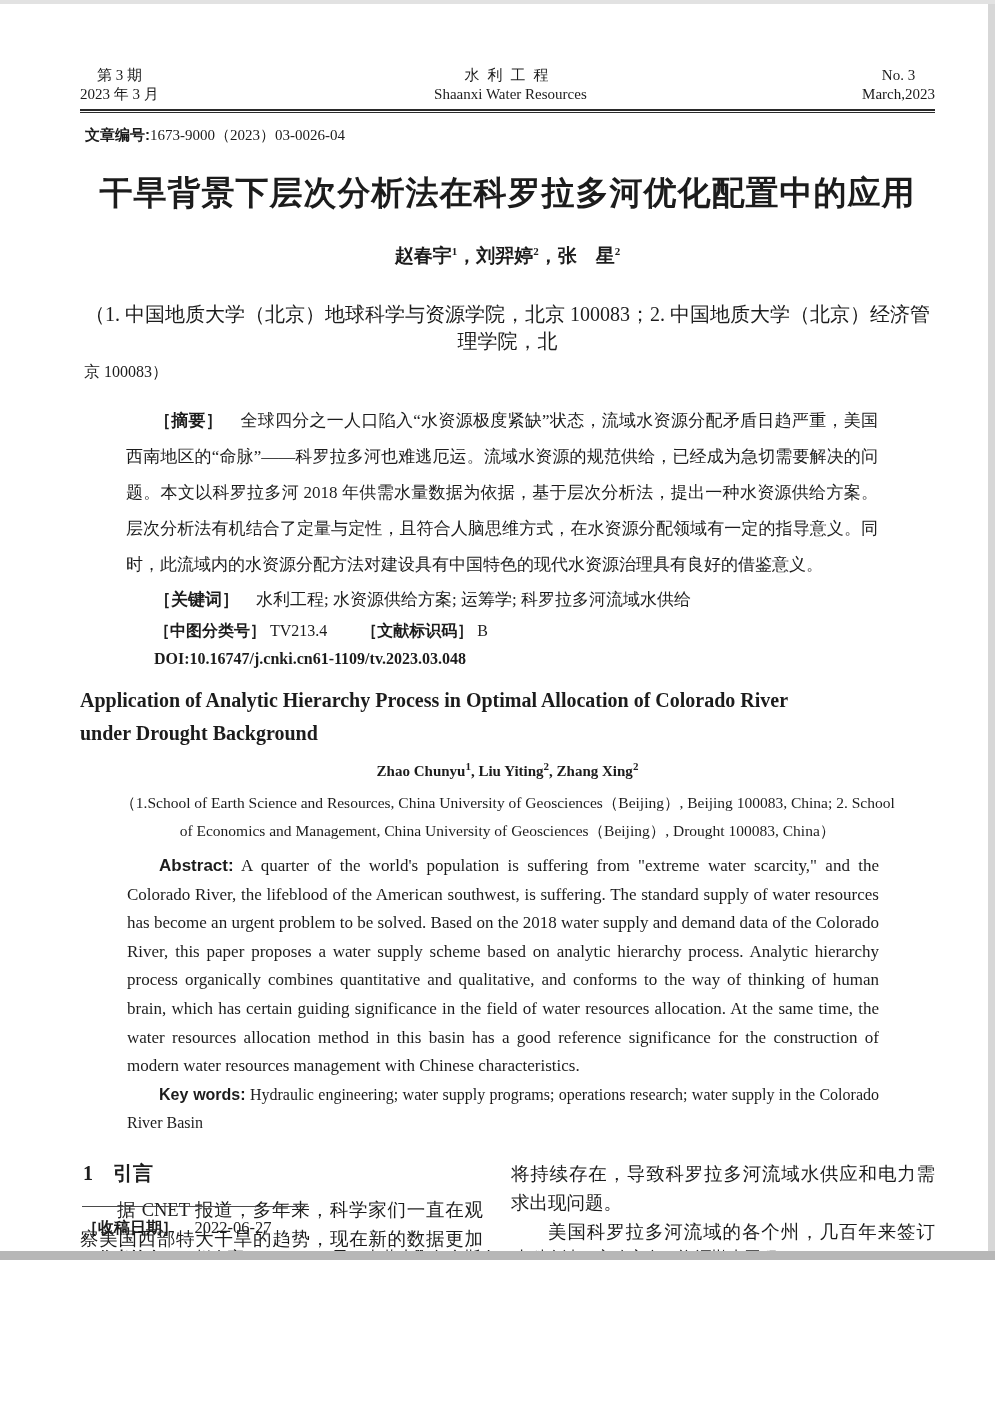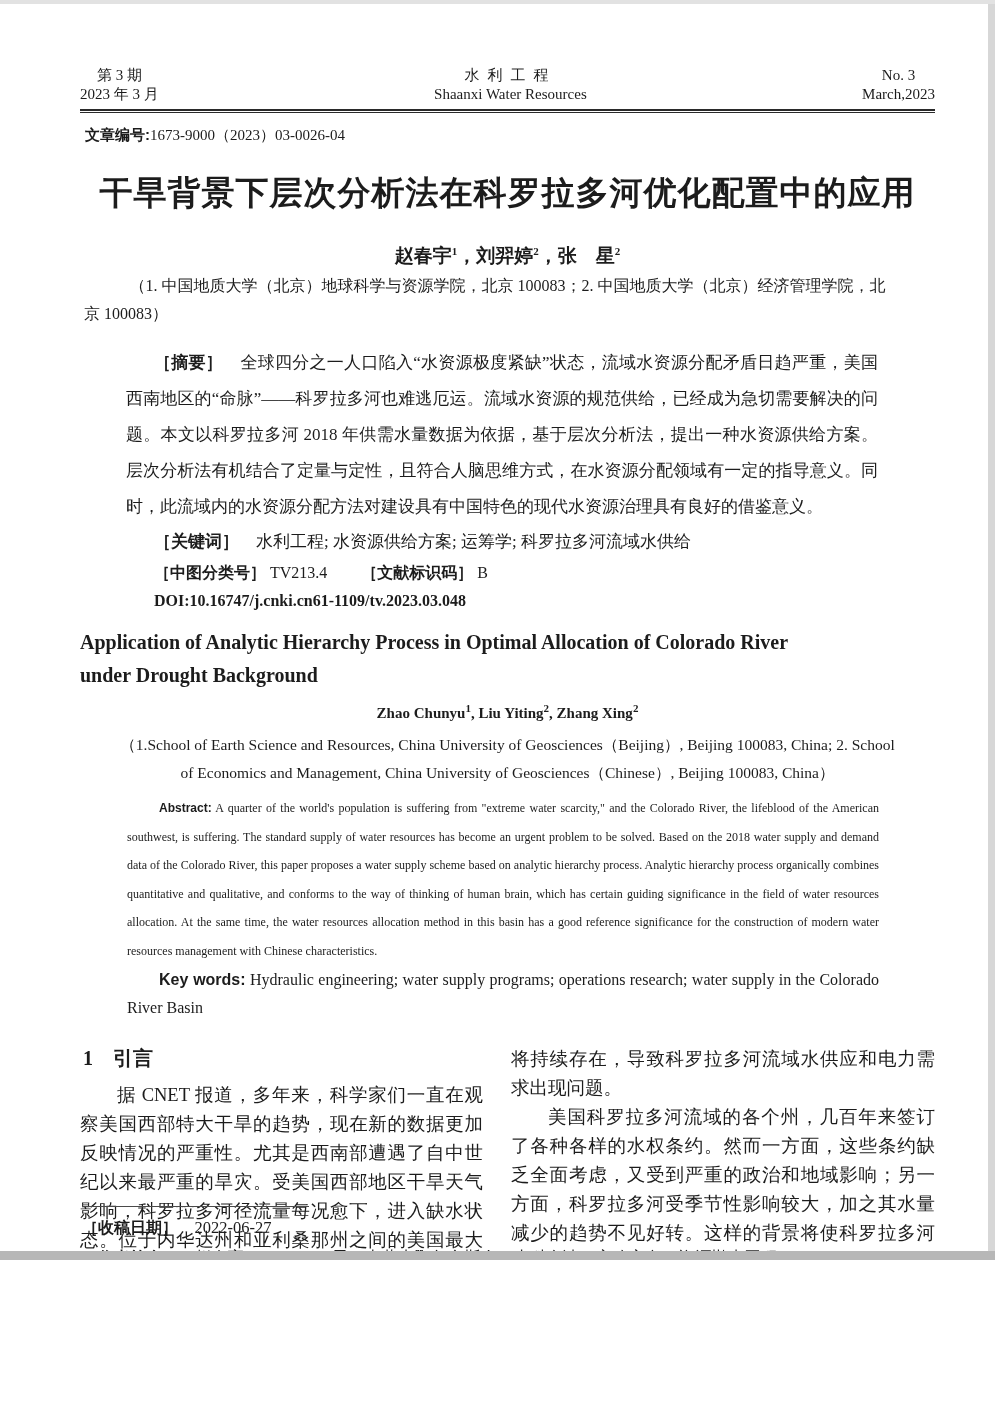--- a/index.html
+++ b/index.html
@@ -22,38 +22,38 @@
   .jrule { margin-top:5px; height:4px; border-top:2px solid #2a2a2a; border-bottom:1px solid #2a2a2a; }
 
   .article-number { margin-top:13px; font-size:15px; padding-left:5px; }
   .lbl-bold { font-weight:bold; font-family:"Liberation Sans","DejaVu Sans",sans-serif; }
 
   .title-cn { margin-top:26px; text-align:center; font-size:33px; font-weight:bold; letter-spacing:1px; }
 
   .authors-cn { margin-top:27px; text-align:center; font-size:19px; font-weight:600; }
   .authors-cn sup, .authors-en sup { font-size:11px; }
 
-  .affil-cn-1 { margin-top:7px; text-align:center; font-size:16px; }
+  .affil-cn-1 { margin-top:32px; text-align:center; font-size:20px; }
   .affil-cn-2 { margin-top:7px; text-align:left; font-size:16px; padding-left:4px; }
 
   .abstract-cn {
     margin:20px 0 0 46px; width:752px; font-size:17px; line-height:36px;
     text-align:justify; text-indent:28px;
   }
   .keywords-cn { margin:2px 0 0 46px; width:752px; font-size:17px; line-height:30px; text-indent:28px; }
   .clc-line { margin:6px 0 0 46px; font-size:16px; text-indent:28px; }
   .clc-line .gap { display:inline-block; width:26px; }
   .doi-line { margin:8px 0 0 46px; font-size:16px; font-weight:bold; text-indent:28px; }
 
   .title-en { margin-top:16px; text-align:left; font-size:20px; font-weight:bold; line-height:33px; }
   .authors-en { margin-top:10px; text-align:center; font-size:15px; font-weight:bold; }
   .affil-en { margin-top:9px; text-align:center; font-size:15.5px; line-height:28px; }
 
   .abstract-en {
-    margin:7px 0 0 47px; width:752px; font-size:12px; line-height:28.6px;
+    margin:7px 0 0 47px; width:752px; font-size:17px; line-height:28.6px;
     text-align:justify; text-indent:32px;
   }
   .keywords-en { margin:0 0 0 47px; width:752px; font-size:16px; line-height:28.6px; text-align:justify; text-indent:32px; }
 
   
   .columns { display:flex; margin-top:22px; gap:28px; height:262px; overflow:visible; }
   .col-left { width:403px; }
   .col-right { width:424px; }
   .section-heading { font-size:20px; font-weight:bold; font-family:"Liberation Sans","DejaVu Sans",sans-serif; padding-left:3px; }
   .section-heading .num { margin-right:20px; font-family:"Liberation Serif","DejaVu Serif",serif; }
@@ -132,21 +132,21 @@
       <div>Application of Analytic Hierarchy Process in Optimal Allocation of Colorado River</div>
       <div>under Drought Background</div>
     </div>
 
     <div class="authors-en">
       <span><span>Zhao Chunyu</span><sup>1</sup><span>, </span></span><span><span>Liu Yiting</span><sup>2</sup><span>, </span></span><span><span>Zhang Xing</span><sup>2</sup><span></span></span>
     </div>
 
     <div class="affil-en">
       <div>（1.School of Earth Science and Resources, China University of Geosciences（Beijing）, Beijing 100083, China; 2. School</div>
-      <div>of Economics and Management, China University of Geosciences（Chinese）, Beijing 100083, China）</div>
+      <div>of Economics and Management, China University of Geosciences（Beijing）, Drought 100083, China）</div>
     </div>
 
     <p class="abstract-en">
       <span class="lbl-bold">Abstract:</span><span> A quarter of the world's population is suffering from "extreme water scarcity," and the Colorado River, the lifeblood of the American southwest, is suffering. The standard supply of water resources has become an urgent problem to be solved. Based on the 2018 water supply and demand data of the Colorado River, this paper proposes a water supply scheme based on analytic hierarchy process. Analytic hierarchy process organically combines quantitative and qualitative, and conforms to the way of thinking of human brain, which has certain guiding significance in the field of water resources allocation. At the same time, the water resources allocation method in this basin has a good reference significance for the construction of modern water resources management with Chinese characteristics.</span>
     </p>
 
     <p class="keywords-en">
       <span class="lbl-bold">Key words:</span><span> Hydraulic engineering; water supply programs; operations research; water supply in the Colorado River Basin</span>
     </p>
 

